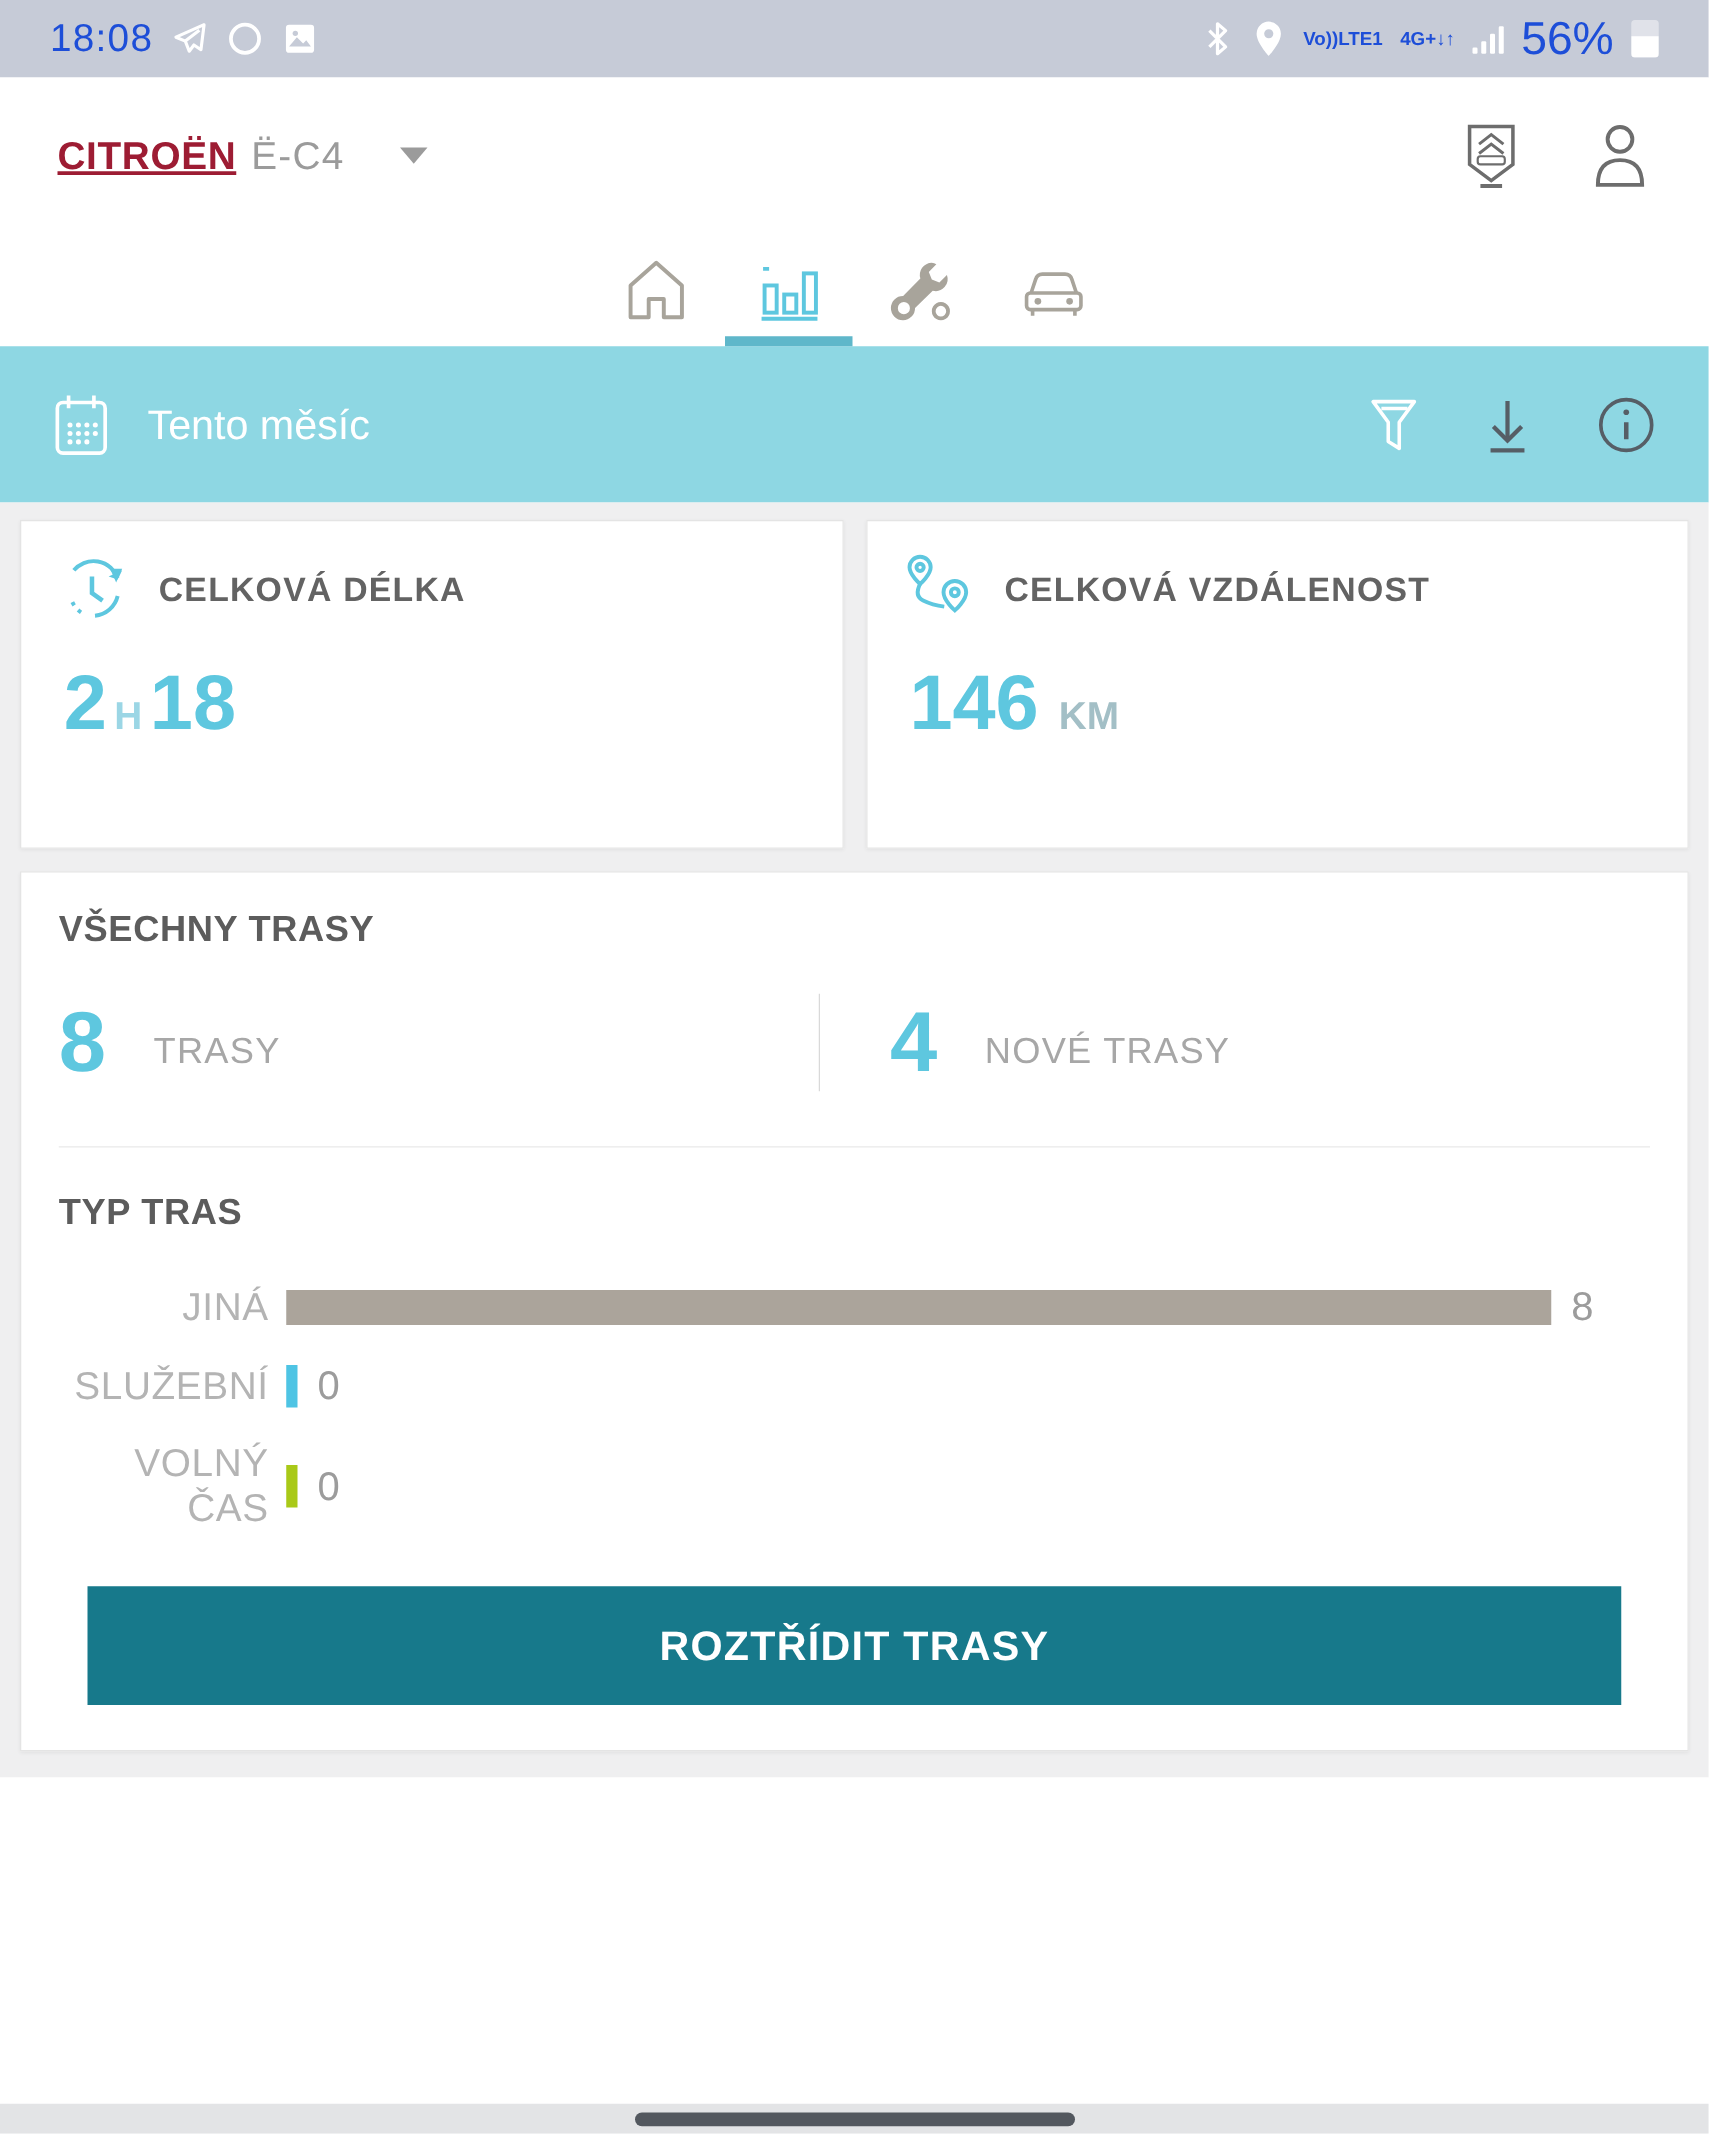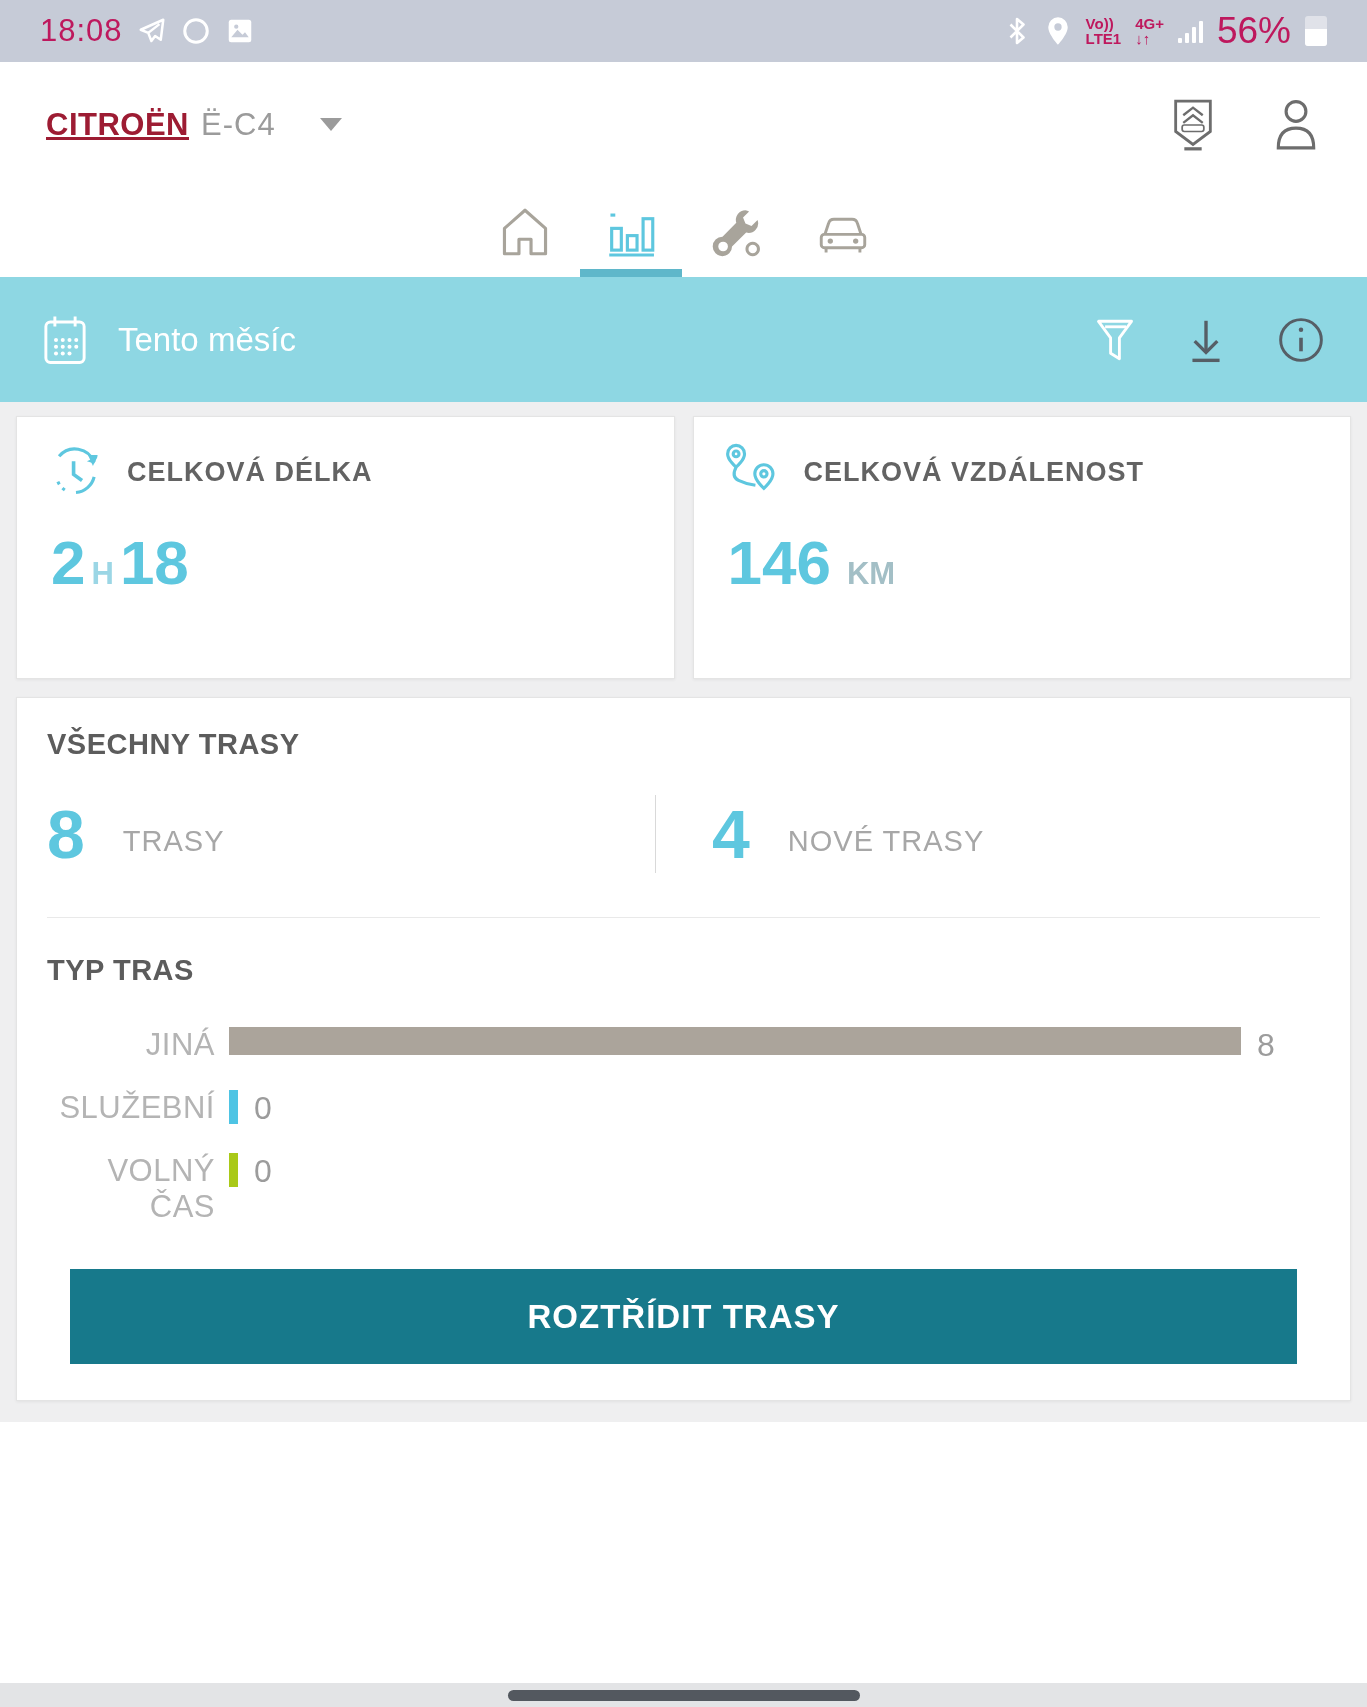--- a/index.html
+++ b/index.html
@@ -6,28 +6,28 @@
   html,body { width:1367px; height:1707px; }
   body {
     font-family:"Liberation Sans", sans-serif;
     background:#ffffff;
     width:1367px; height:1707px;
     overflow:hidden;
     display:flex; flex-direction:column;
   }
   
   .status-bar {
-    height:62px; background:#c6cbd7; color:#be185d;
+    height:62px; background:#c6cbd7; color:#1d4ed8;
     display:flex; align-items:center; justify-content:space-between;
     padding:0 40px; flex:0 0 auto;
   }
   .sb-left, .sb-right { display:flex; align-items:center; gap:14px; }
   .sb-time { font-size:31px; letter-spacing:1px; }
   .sb-pct { font-size:37px; }
-  .sb-stack { display:flex; flex-direction:column; line-height:1; font-size:15px; font-weight:bold; }
+  .sb-stack { display:flex; flex-direction:row; align-items:center; line-height:1; font-size:15px; font-weight:bold; }
   .sb-stack span { display:block; }
   .sig { display:flex; align-items:flex-end; gap:3px; height:24px; }
   .sig i { display:block; width:4px; background:#fff; border-radius:1px; }
   .batt { position:relative; width:22px; height:30px; border-radius:3px; background:rgba(255,255,255,.45); overflow:hidden; }
   .batt:before { content:""; position:absolute; top:-4px; left:6px; width:10px; height:4px; background:rgba(255,255,255,.45); border-radius:2px 2px 0 0; }
   .batt b { position:absolute; bottom:0; left:0; right:0; height:56%; background:#fff; }
   
   .app-header {
     height:125px; background:#fff; flex:0 0 auto;
     display:flex; align-items:center; justify-content:space-between;
@@ -67,21 +67,21 @@
     box-shadow:0 1px 3px rgba(0,0,0,.06); padding:30px 30px 30px;
   }
   .section-title { font-size:29px; font-weight:bold; letter-spacing:.5px; color:#5c5c5c; }
   .counts-row { display:flex; align-items:stretch; margin-top:34px; border-bottom:1px solid #e9e9e9; padding-bottom:44px; }
   .count-half { flex:1; display:flex; align-items:center; }
   .count-half.right { padding-left:56px; border-left:1px solid #d9d9d9; }
   .count-num { font-size:68px; font-weight:bold; color:#5ec7df; }
   .count-label { font-size:29px; color:#a7a7a7; letter-spacing:1px; margin-left:38px; margin-top:14px; }
   .typ-section { margin-top:36px; }
   .chart { margin-top:40px; }
-  .chart-row { display:flex; margin-bottom:26px; }
+  .chart-row { display:flex; align-items:center; margin-bottom:26px; }
   .chart-row .clabel { width:168px; text-align:right; font-size:31px; color:#b4b4b4; margin-right:14px; flex:0 0 auto; letter-spacing:.5px; }
   .chart-row .cbar { flex:0 0 auto; }
   .chart-row .cval { font-size:32px; color:#9c9c9c; margin-left:16px; }
   .sort-btn {
     display:block; width:calc(100% - 46px); margin:44px auto 6px;
     height:95px; background:#17798b; border:none; color:#fff;
     font-family:"Liberation Sans",sans-serif; font-size:33px; font-weight:bold;
     letter-spacing:1px; cursor:pointer;
   }
   .below { background:#fff; flex:1 1 auto; }

